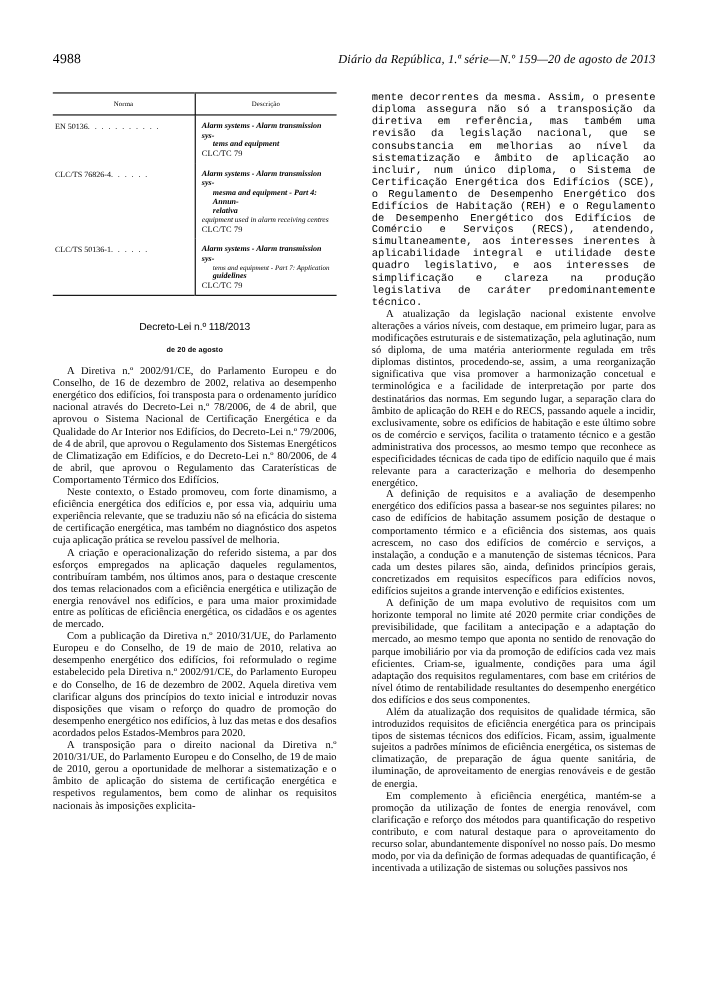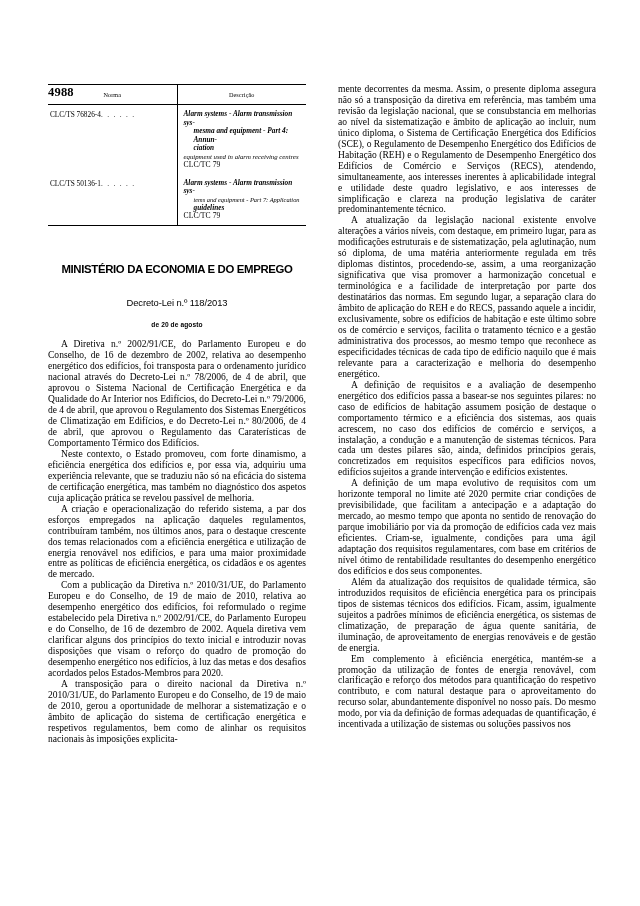--- a/index.html
+++ b/index.html
@@ -29,24 +29,23 @@
     top: 46px;
     left: 48px;
     right: 44px;
     height: 20px;
     display: flex;
     align-items: baseline;
     justify-content: space-between;
   }
   .folio {
     font-family: "Liberation Serif", serif;
-    font-weight: bold;
+    font-weight: normal;
     font-size: 12.5px;
     letter-spacing: .2px;
-    margin-top: 39px;
   }
   .head-title {
     font-family: "Liberation Serif", serif;
     font-style: italic;
     font-size: 11.2px;
     letter-spacing: .1px;
     white-space: nowrap;
   }
 
   
@@ -188,53 +187,64 @@
     font-size: 9.55px;
     line-height: 10.95px;
     text-align: justify;
     text-indent: 13px;
     hyphens: manual;
     word-spacing: -0.15px;
   }
   .col-right .body-text {
     margin-top: 0;
   }
-  p.cont { text-indent: 0; }
+  p.cont { text-indent: 0; font-family: Liberation Mono, monospace; }
 </style>
 </head>
 <body>
 
 <div class="page">
 
   <div class="running-head">
     <div class="folio">4988</div>
+    <div class="head-title">Diário da República, 1.ª série—N.º 159—20 de agosto de 2013</div>
   </div>
 
   <div class="columns">
 
     <div class="col col-left">
 
       <table class="norms">
         <tbody>
           <tr class="rule-top">
               <td colspan="2"></td>
             </tr>
           <tr>
             <th class="c-norma">Norma</th>
             <th class="c-desc">Descrição</th>
           </tr>
 
+          <tr>
+            <td class="c-norma"><span>EN 50136</span><span class="dots">. . . . . . . . . . .</span></td>
+            <td class="c-desc">
+              <span class="desc-it">
+                <span>Alarm systems - Alarm transmission sys-</span>
+                <span class="cont">tems and equipment</span>
+              </span>
+              <span class="desc-code">CLC/TC 79</span>
+            </td>
+          </tr>
 
           <tr>
             <td class="c-norma"><span>CLC/TS 76826-4</span><span class="dots">. . . . . .</span></td>
             <td class="c-desc">
               <span class="desc-it">
                 <span>Alarm systems - Alarm transmission sys-</span>
                 <span class="cont">mesma and equipment - Part 4: Annun-</span>
-                <span class="cont">ciation</span>
+                <span class="cont">relativa</span>
                 <span class="full">equipment used in alarm receiving centres</span>
               </span>
               <span class="desc-code">CLC/TC 79</span>
             </td>
           </tr>
 
           <tr>
             <td class="c-norma"><span>CLC/TS 50136-1</span><span class="dots">. . . . . .</span></td>
             <td class="c-desc">
               <span class="desc-it">
@@ -246,21 +256,20 @@
             </td>
           </tr>
 
 
           <tr class="rule-bottom">
               <td colspan="2"></td>
             </tr>
         </tbody>
       </table>
 
-      <div class="ministry">MINISTÉRIO DA ECONOMIA E DO EMPREGO</div>
       <div class="decree">Decreto-Lei n.º 118/2013</div>
       <div class="decree-date">de 20 de agosto</div>
 
       <div class="body-text">
         <p>A Diretiva n.º 2002/91/CE, do Parlamento Europeu e do Conselho, de 16 de dezembro de 2002, relativa ao desempenho energético dos edifícios, foi transposta para o ordenamento jurídico nacional através do Decreto-Lei n.º 78/2006, de 4 de abril, que aprovou o Sistema Nacional de Certificação Energética e da Qualidade do Ar Interior nos Edifícios, do Decreto-Lei n.º 79/2006, de 4 de abril, que aprovou o Regulamento dos Sistemas Energéticos de Climatização em Edifícios, e do Decreto-Lei n.º 80/2006, de 4 de abril, que aprovou o Regulamento das Caraterísticas de Comportamento Térmico dos Edifícios.</p>
         <p>Neste contexto, o Estado promoveu, com forte dinamismo, a eficiência energética dos edifícios e, por essa via, adquiriu uma experiência relevante, que se traduziu não só na eficácia do sistema de certificação energética, mas também no diagnóstico dos aspetos cuja aplicação prática se revelou passível de melhoria.</p>
         <p>A criação e operacionalização do referido sistema, a par dos esforços empregados na aplicação daqueles regulamentos, contribuíram também, nos últimos anos, para o destaque crescente dos temas relacionados com a eficiência energética e utilização de energia renovável nos edifícios, e para uma maior proximidade entre as políticas de eficiência energética, os cidadãos e os agentes de mercado.</p>
         <p>Com a publicação da Diretiva n.º 2010/31/UE, do Parlamento Europeu e do Conselho, de 19 de maio de 2010, relativa ao desempenho energético dos edifícios, foi reformulado o regime estabelecido pela Diretiva n.º 2002/91/CE, do Parlamento Europeu e do Conselho, de 16 de dezembro de 2002. Aquela diretiva vem clarificar alguns dos princípios do texto inicial e introduzir novas disposições que visam o reforço do quadro de promoção do desempenho energético nos edifícios, à luz das metas e dos desafios acordados pelos Estados-Membros para 2020.</p>
         <p>A transposição para o direito nacional da Diretiva n.º 2010/31/UE, do Parlamento Europeu e do Conselho, de 19 de maio de 2010, gerou a oportunidade de melhorar a sistematização e o âmbito de aplicação do sistema de certificação energética e respetivos regulamentos, bem como de alinhar os requisitos nacionais às imposições explicita-</p>
       </div>

